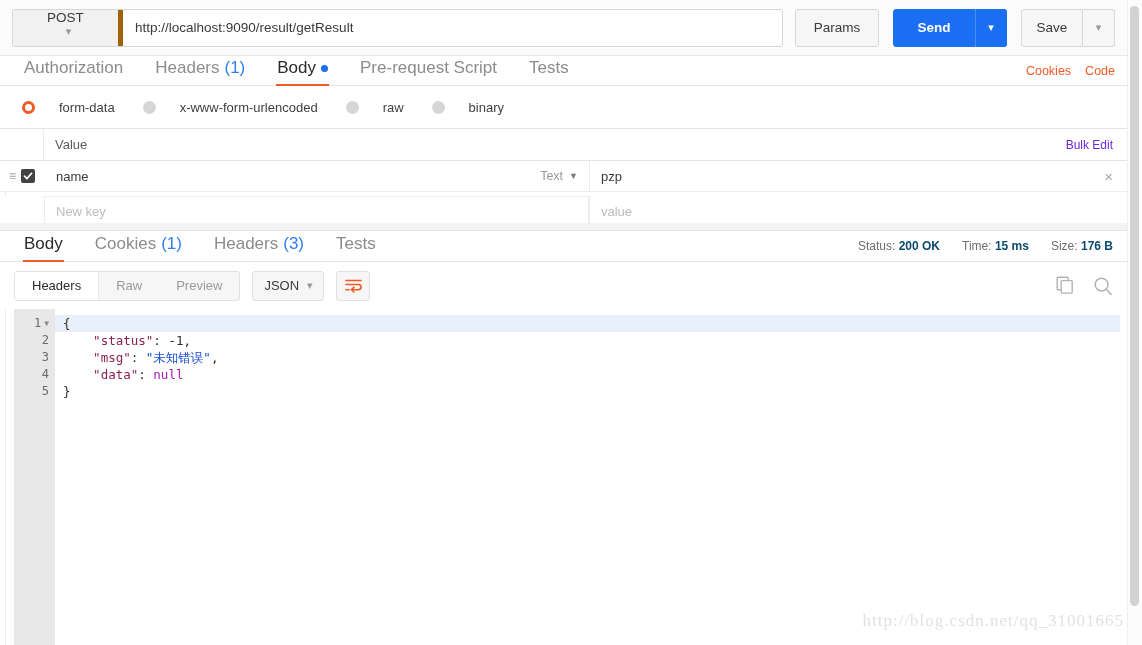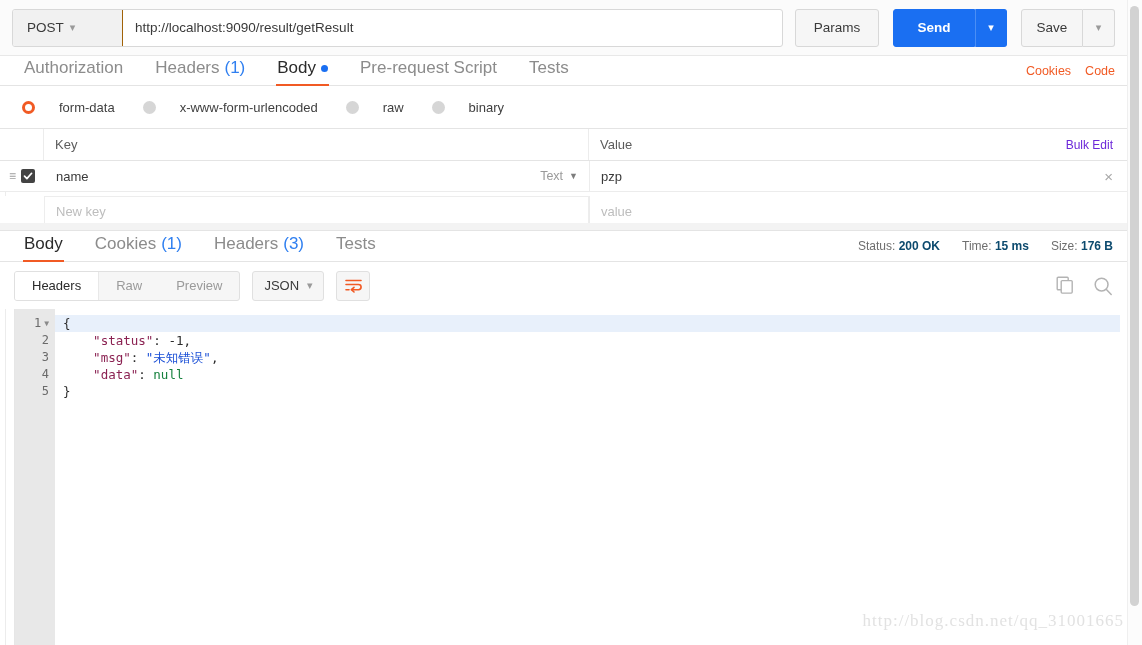--- a/index.html
+++ b/index.html
@@ -20,22 +20,22 @@
     display: flex; align-items: center; padding: 0 12px;
   }
   .url-input-group {
     display: flex; height: 38px; flex: 1 1 auto;
     border: 1px solid #d8d8d8; border-radius: 3px; background: #fff;
     overflow: hidden; max-width: 832px;
   }
   .method-select {
     display: flex; align-items: center; justify-content: flex-start;
     width: 110px; padding: 0 14px; background: #f1f1f1;
-    border-right: 1px solid #a16207; cursor: pointer;
-    font-size: 13.5px; color: #3a3a3a;
+    border-right: 5px solid #a16207; cursor: pointer;
+    font-size: 13.5px; color: #3a3a3a; flex-direction: column;
   }
   .method-select .caret { color: #9a9a9a; font-size: 11px; margin-left: 6px;}
   .url-field {
     flex: 1; border: 0; outline: none; padding: 0 12px;
     font-size: 13.5px; color: #3a3a3a; background: transparent;
     font-family: "Liberation Sans", sans-serif;
   }
   .btn {
     height: 38px; border: 1px solid #d8d8d8; border-radius: 3px;
     background: #f6f6f6; font-size: 13.5px; color: #3a3a3a;
@@ -209,21 +209,21 @@
   .code-area {
     flex: 1; padding-top: 6px; position: relative;
     font-family: "DejaVu Sans Mono", monospace; font-size: 12.5px;
   }
   .code-line { height: 17px; line-height: 17px; padding-left: 8px;
     white-space: pre; color: #2b2b2b; }
   .code-line.hl { background: #e8f0fb; }
   .k-key { color: #8b2252; }
   .k-str { color: #1a4fd6; }
   .k-num { color: #2b2b2b; }
-  .k-null { color: #15803d; }
+  .k-null { color: #a21caf; }
 
   
   .watermark {
     position: absolute; right: 18px; bottom: 14px;
     font-family: "Liberation Serif", serif; font-size: 17px;
     color: #e2e2e2; letter-spacing: 1px; user-select: none;
   }
 
   
   .scroll-track {
@@ -311,23 +311,20 @@
     <span>raw</span>
   </div>
   <div class="radio-opt">
     <span class="radio-circle"></span>
     <span>binary</span>
   </div>
 </div>
 
 <div class="kv-head">
   <div class="kv-gutter"></div>
-  <div class="kv-key-col">
-    <span class="col-title">Key</span>
-  </div>
   <div class="kv-val-col">
     <span class="col-title">Value</span>
     <span class="bulk-edit">Bulk Edit</span>
   </div>
 </div>
 
 <div class="kv-row r1">
   <div class="row-gutter">
     <span class="drag-handle">≡</span>
     <span class="chk">

